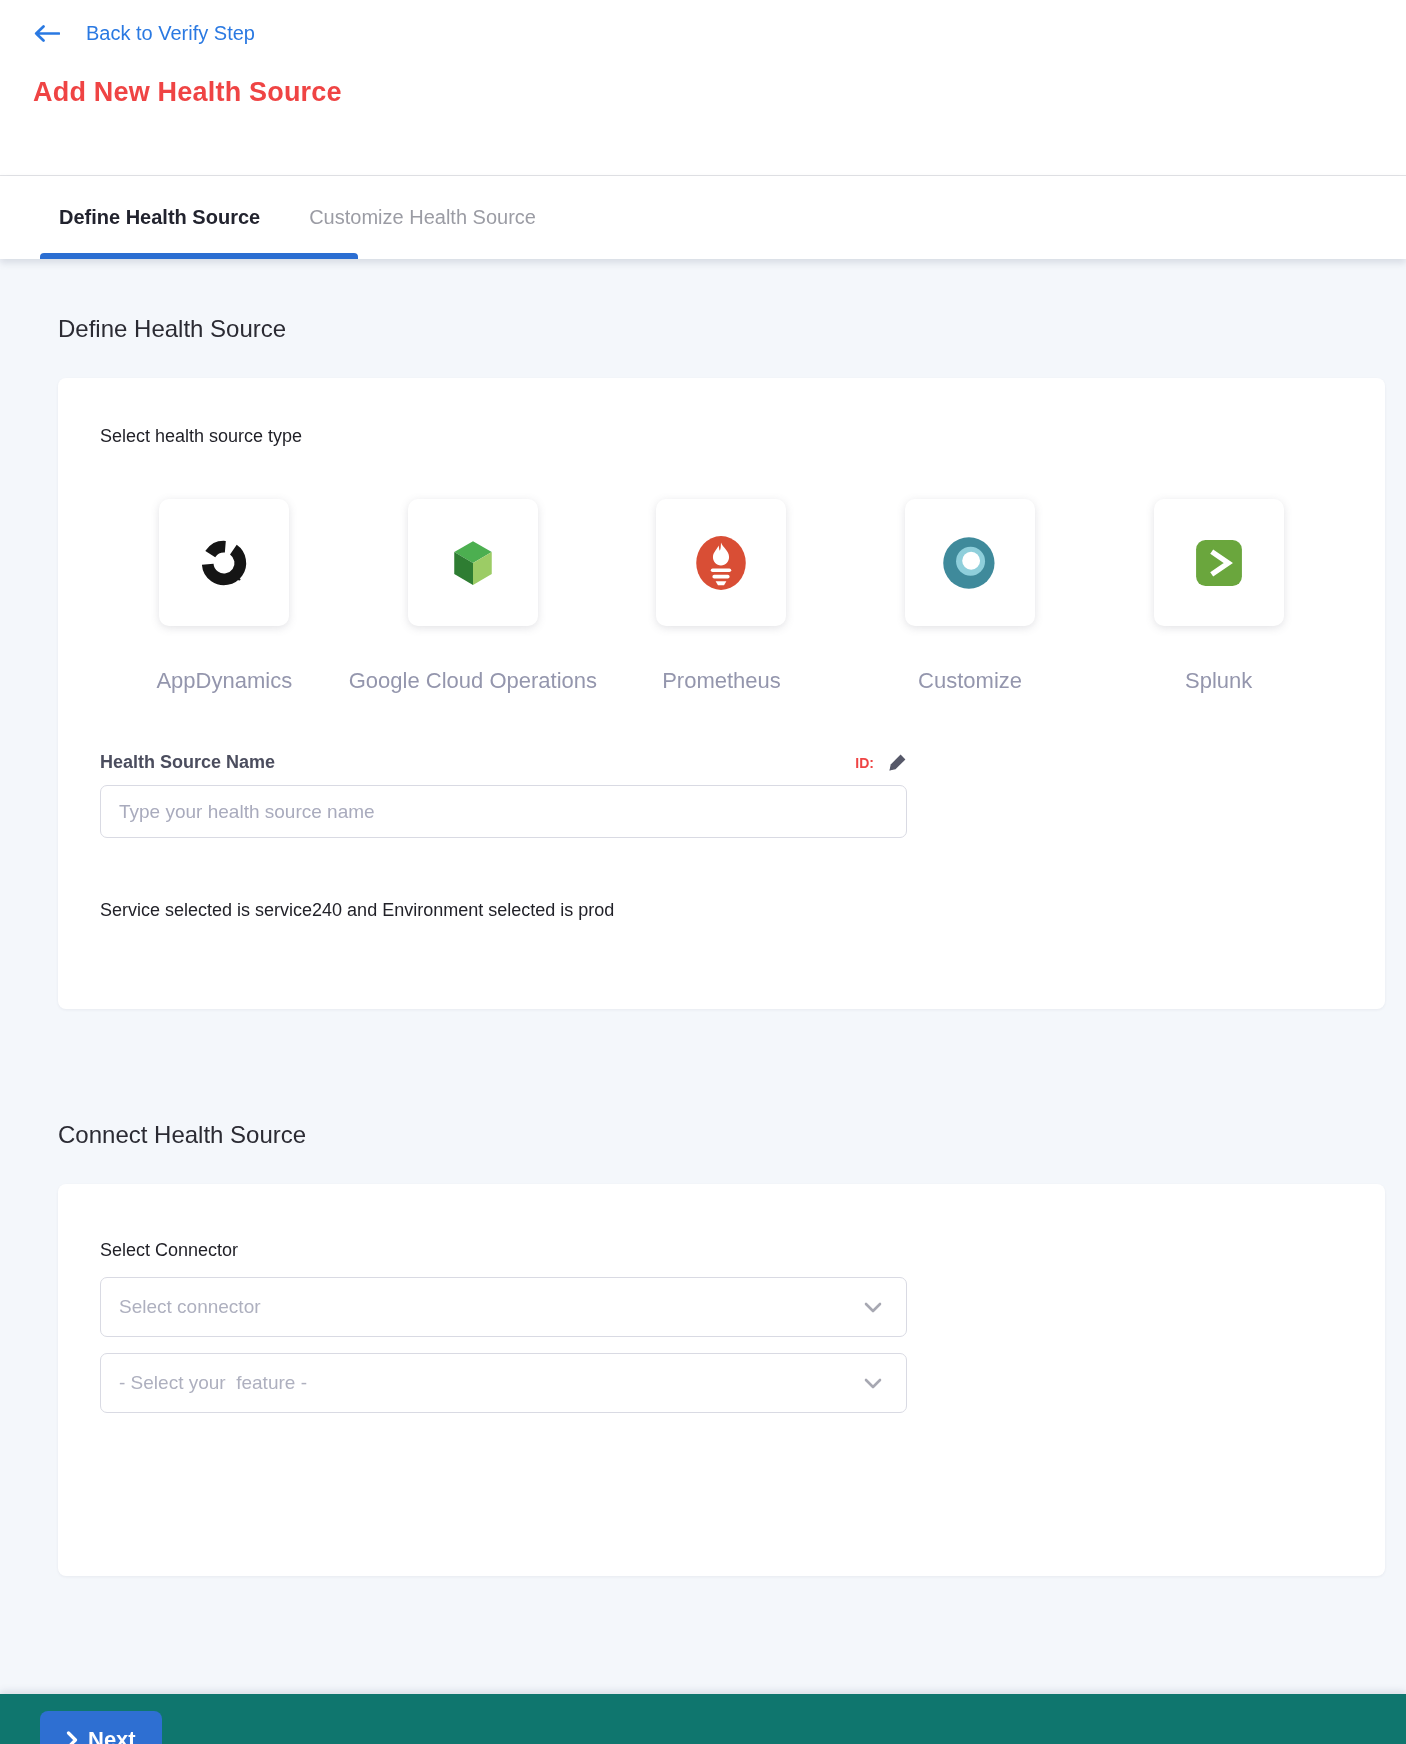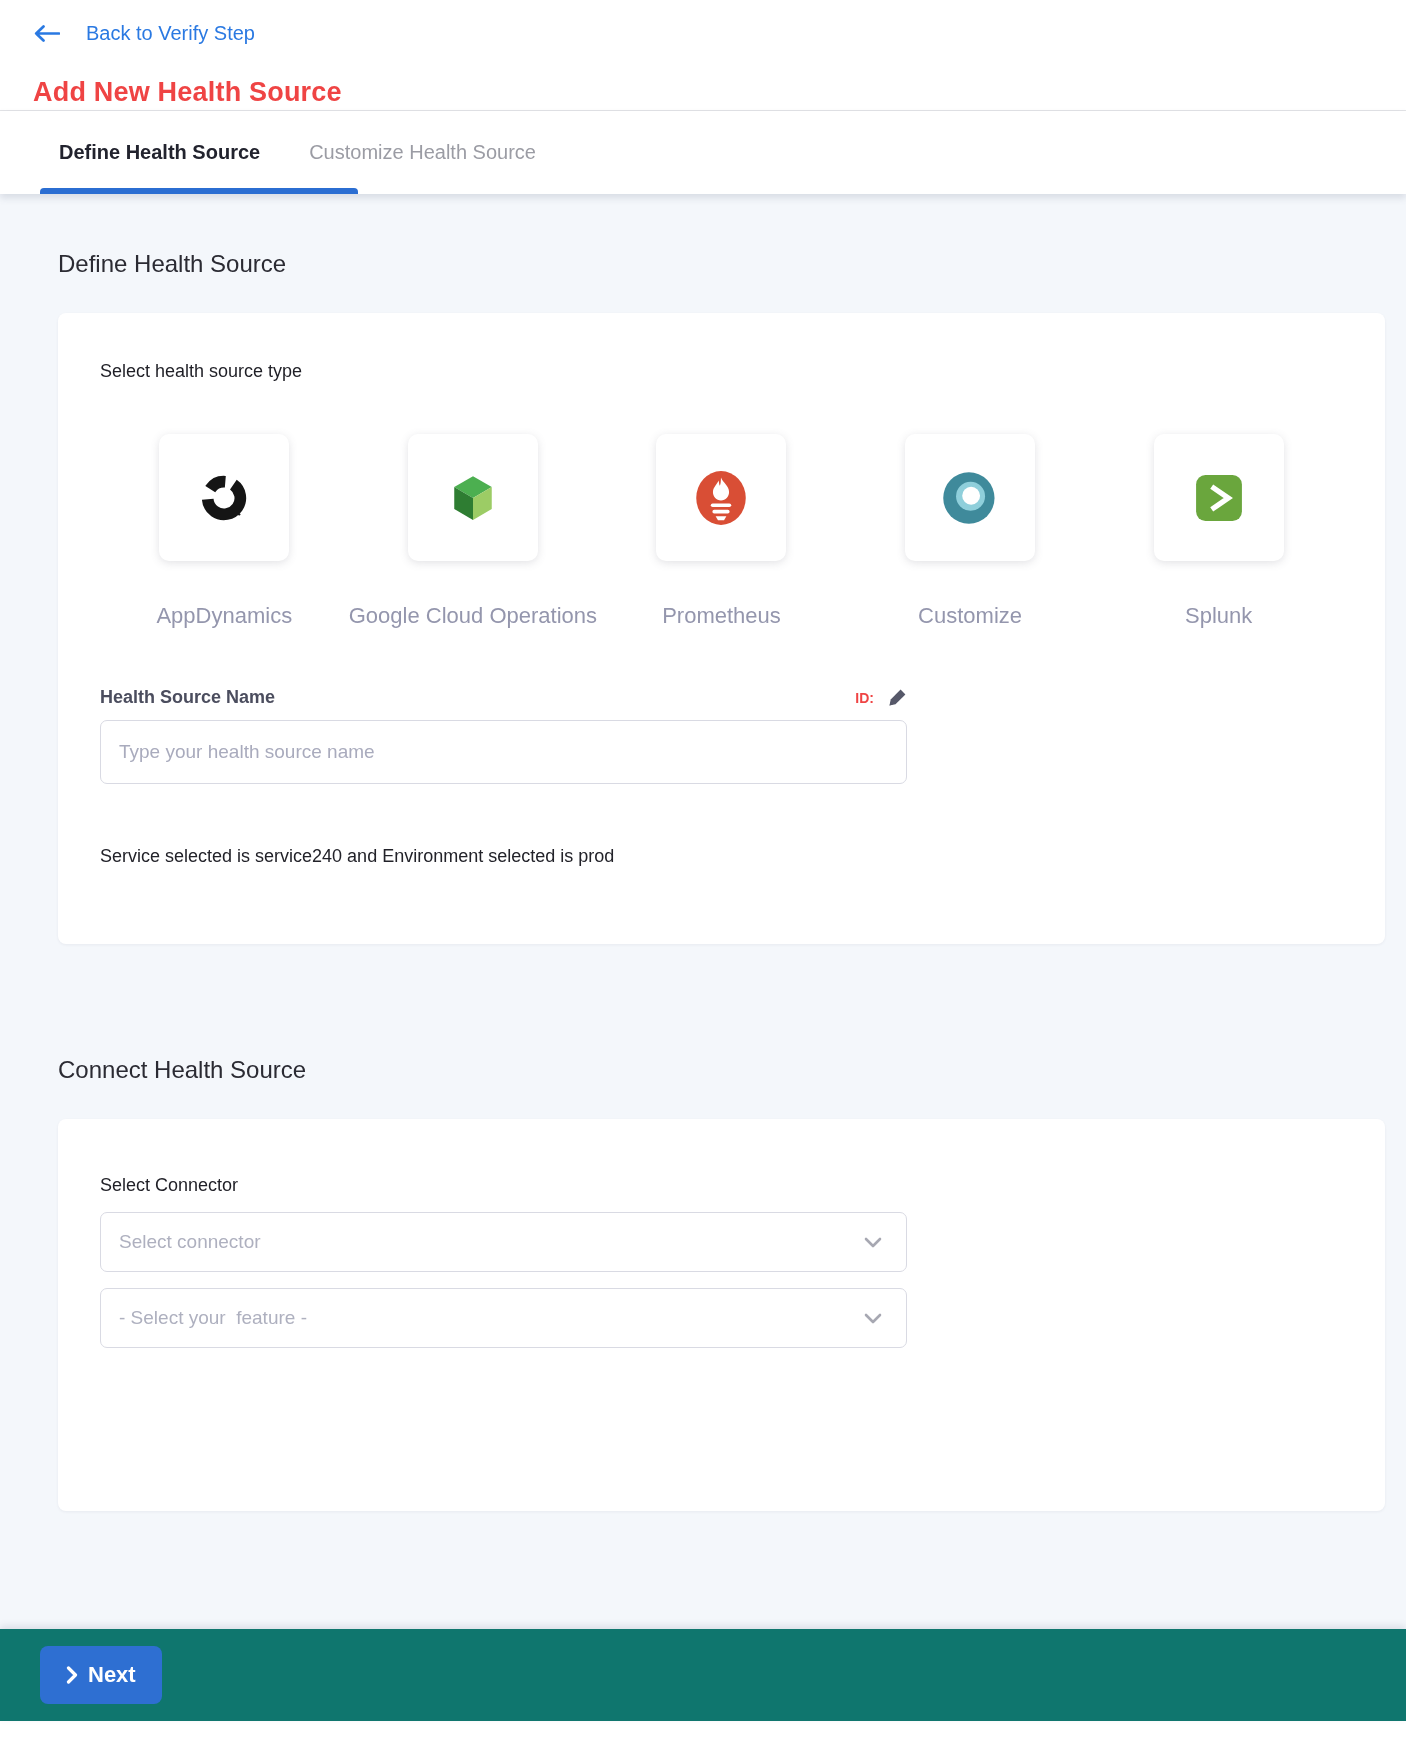--- a/index.html
+++ b/index.html
@@ -1,20 +1,20 @@
 <!DOCTYPE html>
 <html><head>
 <meta charset="utf-8">
 <style>
   * { margin:0; padding:0; box-sizing:border-box; }
   html,body { width:1406px; height:1744px; background:#fff; overflow:hidden;
     font-family:"Liberation Sans", sans-serif; }
 
   
-  .header { background:#fff; padding:22px 0 0 33px; height:111px; border-bottom:1px solid #e2e3e6; }
+  .header { background:#fff; padding:22px 0 0 33px; height:176px; border-bottom:1px solid #e2e3e6; }
   .back-row { display:flex; align-items:center; gap:26px; cursor:pointer; }
   .back-link { color:#2a79e2; font-size:20px; font-weight:500; }
   .page-title { margin-top:32px; font-size:27px; font-weight:700; color:#ef4444; letter-spacing:.2px; }
 
   
   .tabbar { position:relative; background:#fff; height:83px; display:flex; align-items:center;
     padding-left:59px; gap:49px; box-shadow:0 4px 7px rgba(90,102,128,.18); z-index:5; }
   .tab { font-size:20px; cursor:pointer; }
   .tab.active { color:#22232e; font-weight:700; }
   .tab.inactive { color:#9b9ca4; font-weight:400; }
@@ -38,21 +38,21 @@
     box-shadow:0 2px 8px rgba(96,97,112,.18); display:flex; align-items:center; justify-content:center;
     cursor:pointer; }
   .source-label { margin-top:42px; font-size:22px; color:#9496ad; text-align:center; }
 
   .name-row { width:807px; margin-top:58px; display:flex; justify-content:space-between; }
   .name-label { font-size:18px; font-weight:700; color:#4b4d5e; }
   .id-group { display:flex; align-items:center; gap:14px; }
   .id-label { font-size:14px; color:#ef4444;font-weight:bold; }
   .pencil-btn { cursor:pointer; display:flex; }
 
-  .text-input { width:807px; height:64px; margin-top:12px; border:1px solid #d9dae3; border-radius:7px;
+  .text-input { width:807px; height:53px; margin-top:12px; border:1px solid #d9dae3; border-radius:7px;
     padding:0 18px; font-size:19px; color:#33343d; background:#fff; outline:none;
     font-family:"Liberation Sans", sans-serif; }
   .text-input::placeholder { color:#a9abbd; }
 
   .selection-note { margin-top:62px; font-size:18px; color:#222229; }
 
   .select-box { width:807px; height:60px; margin-top:16px; border:1px solid #d9dae3; border-radius:7px;
     background:#fff; display:flex; align-items:center; justify-content:space-between;
     padding:0 24px 0 18px; cursor:pointer; }
   .select-placeholder { font-size:19px; color:#aeb0bf; white-space:pre; }

